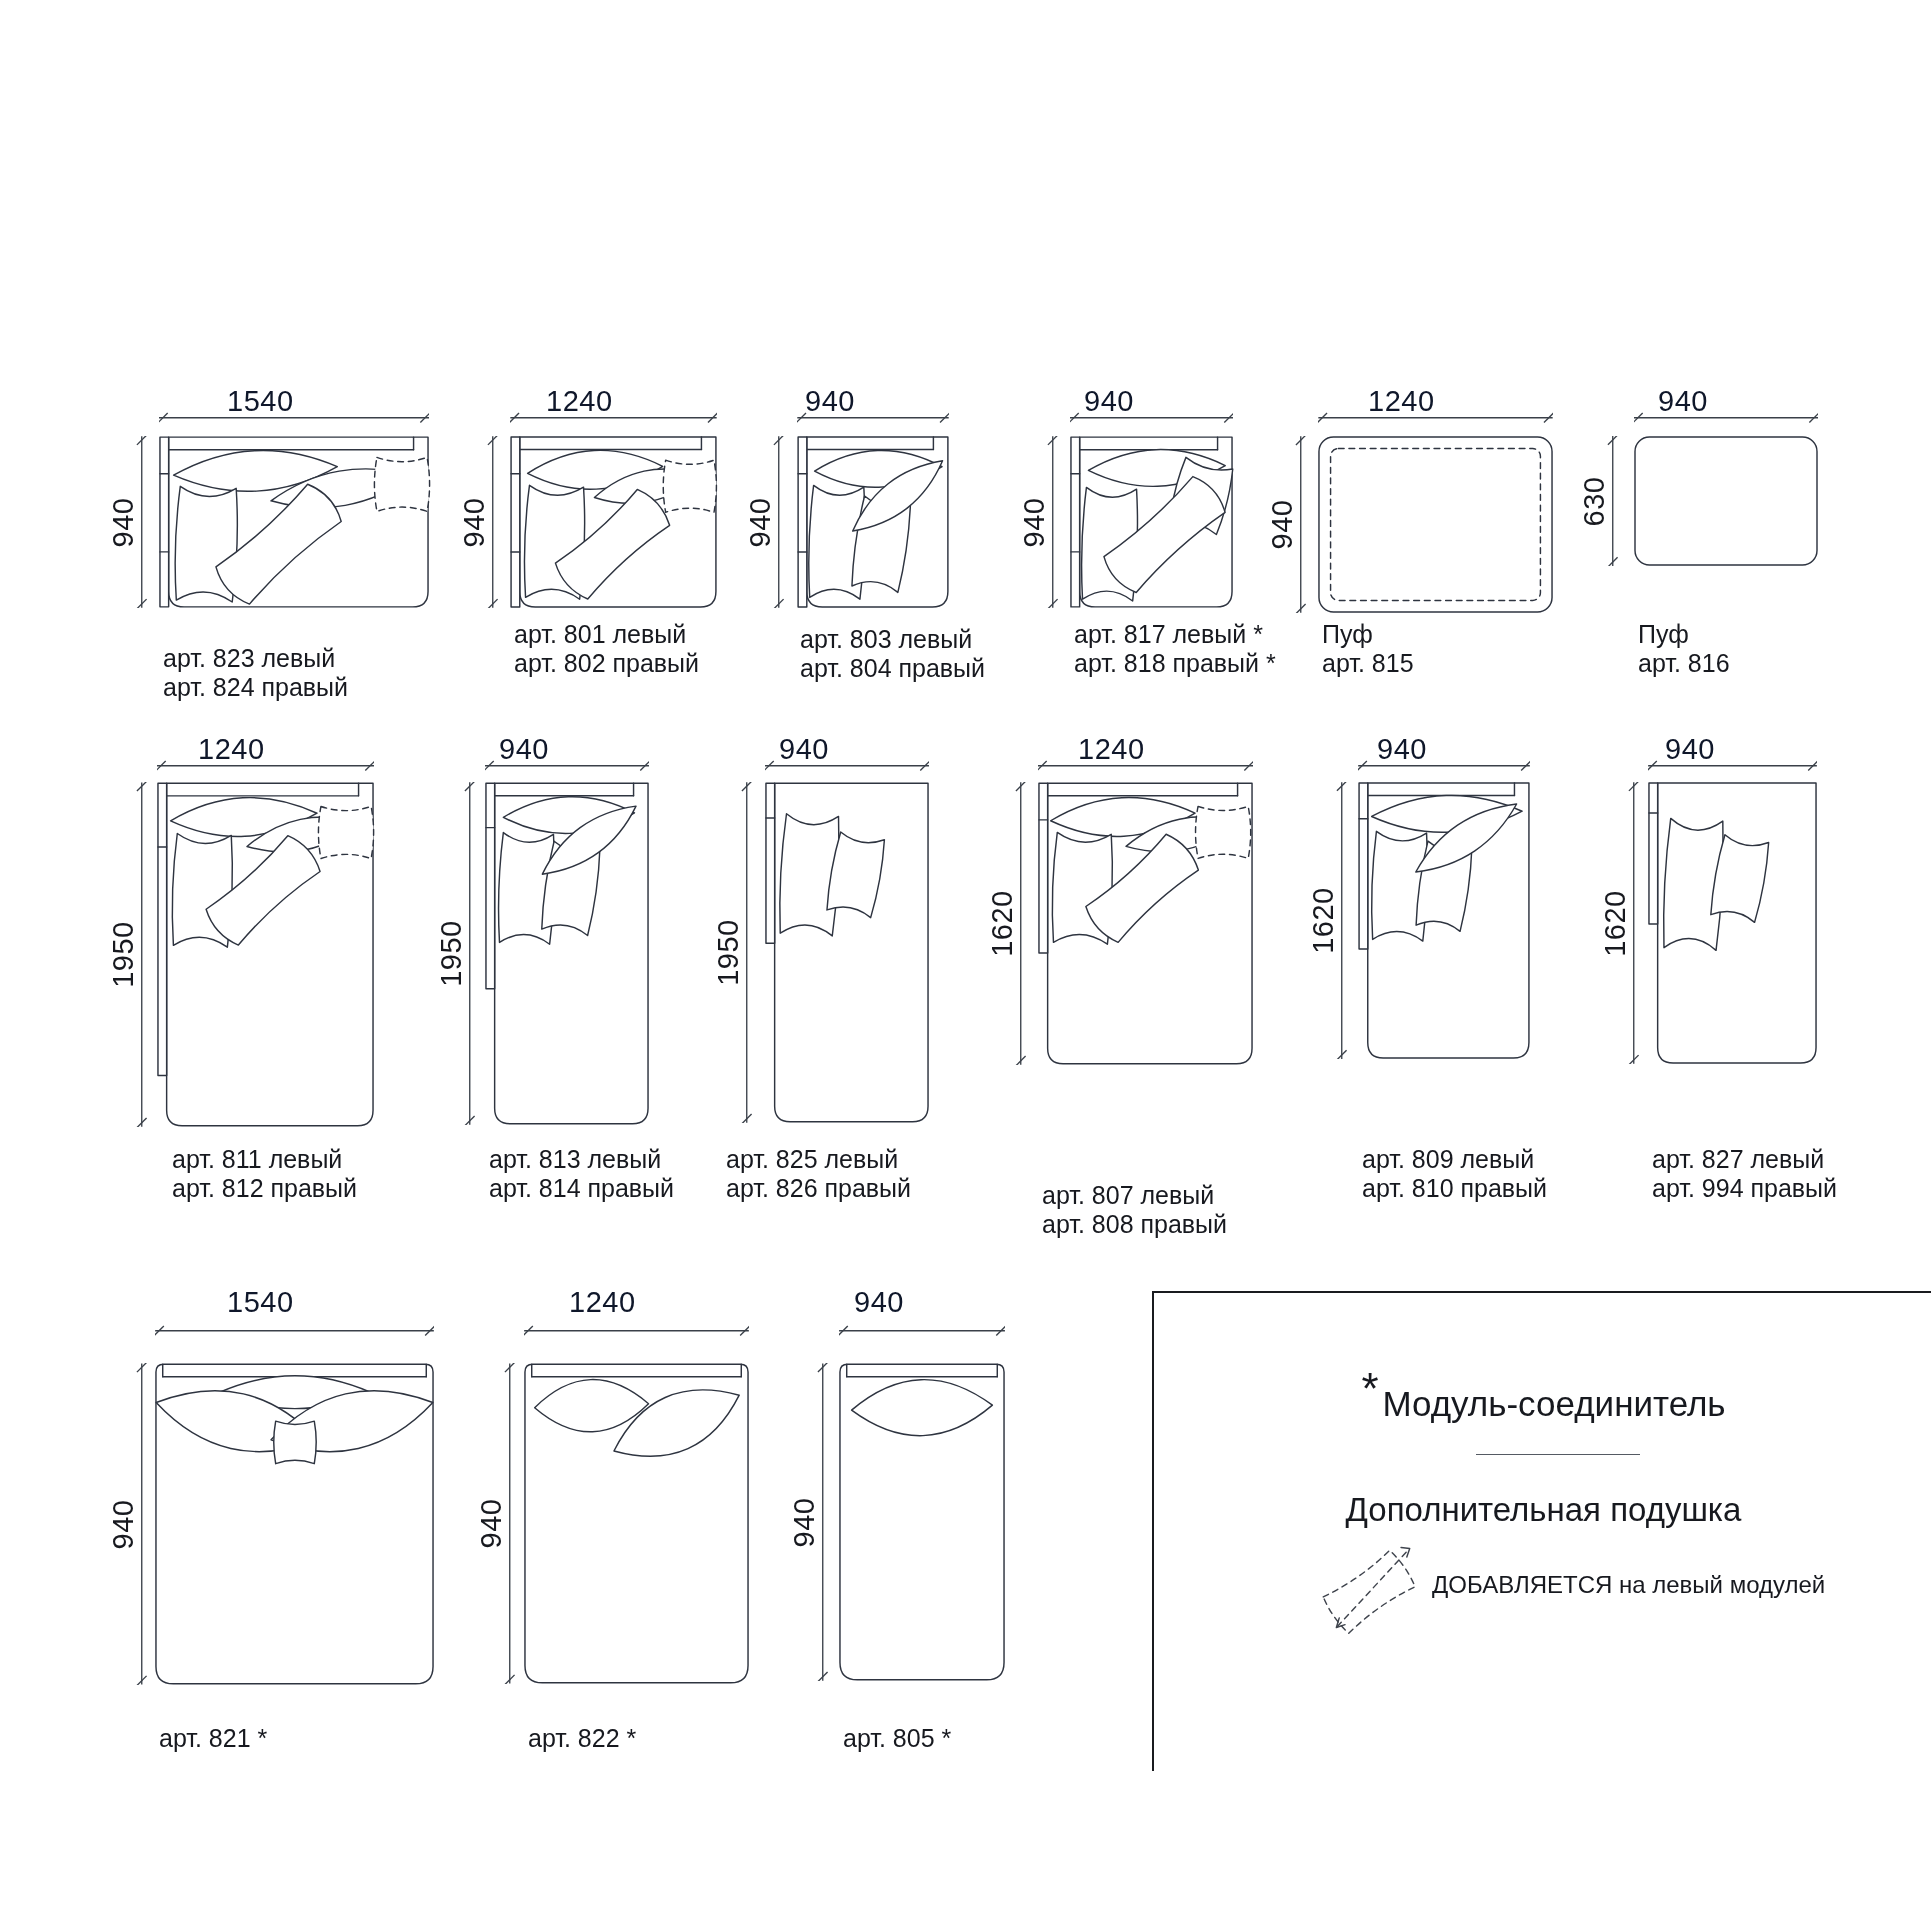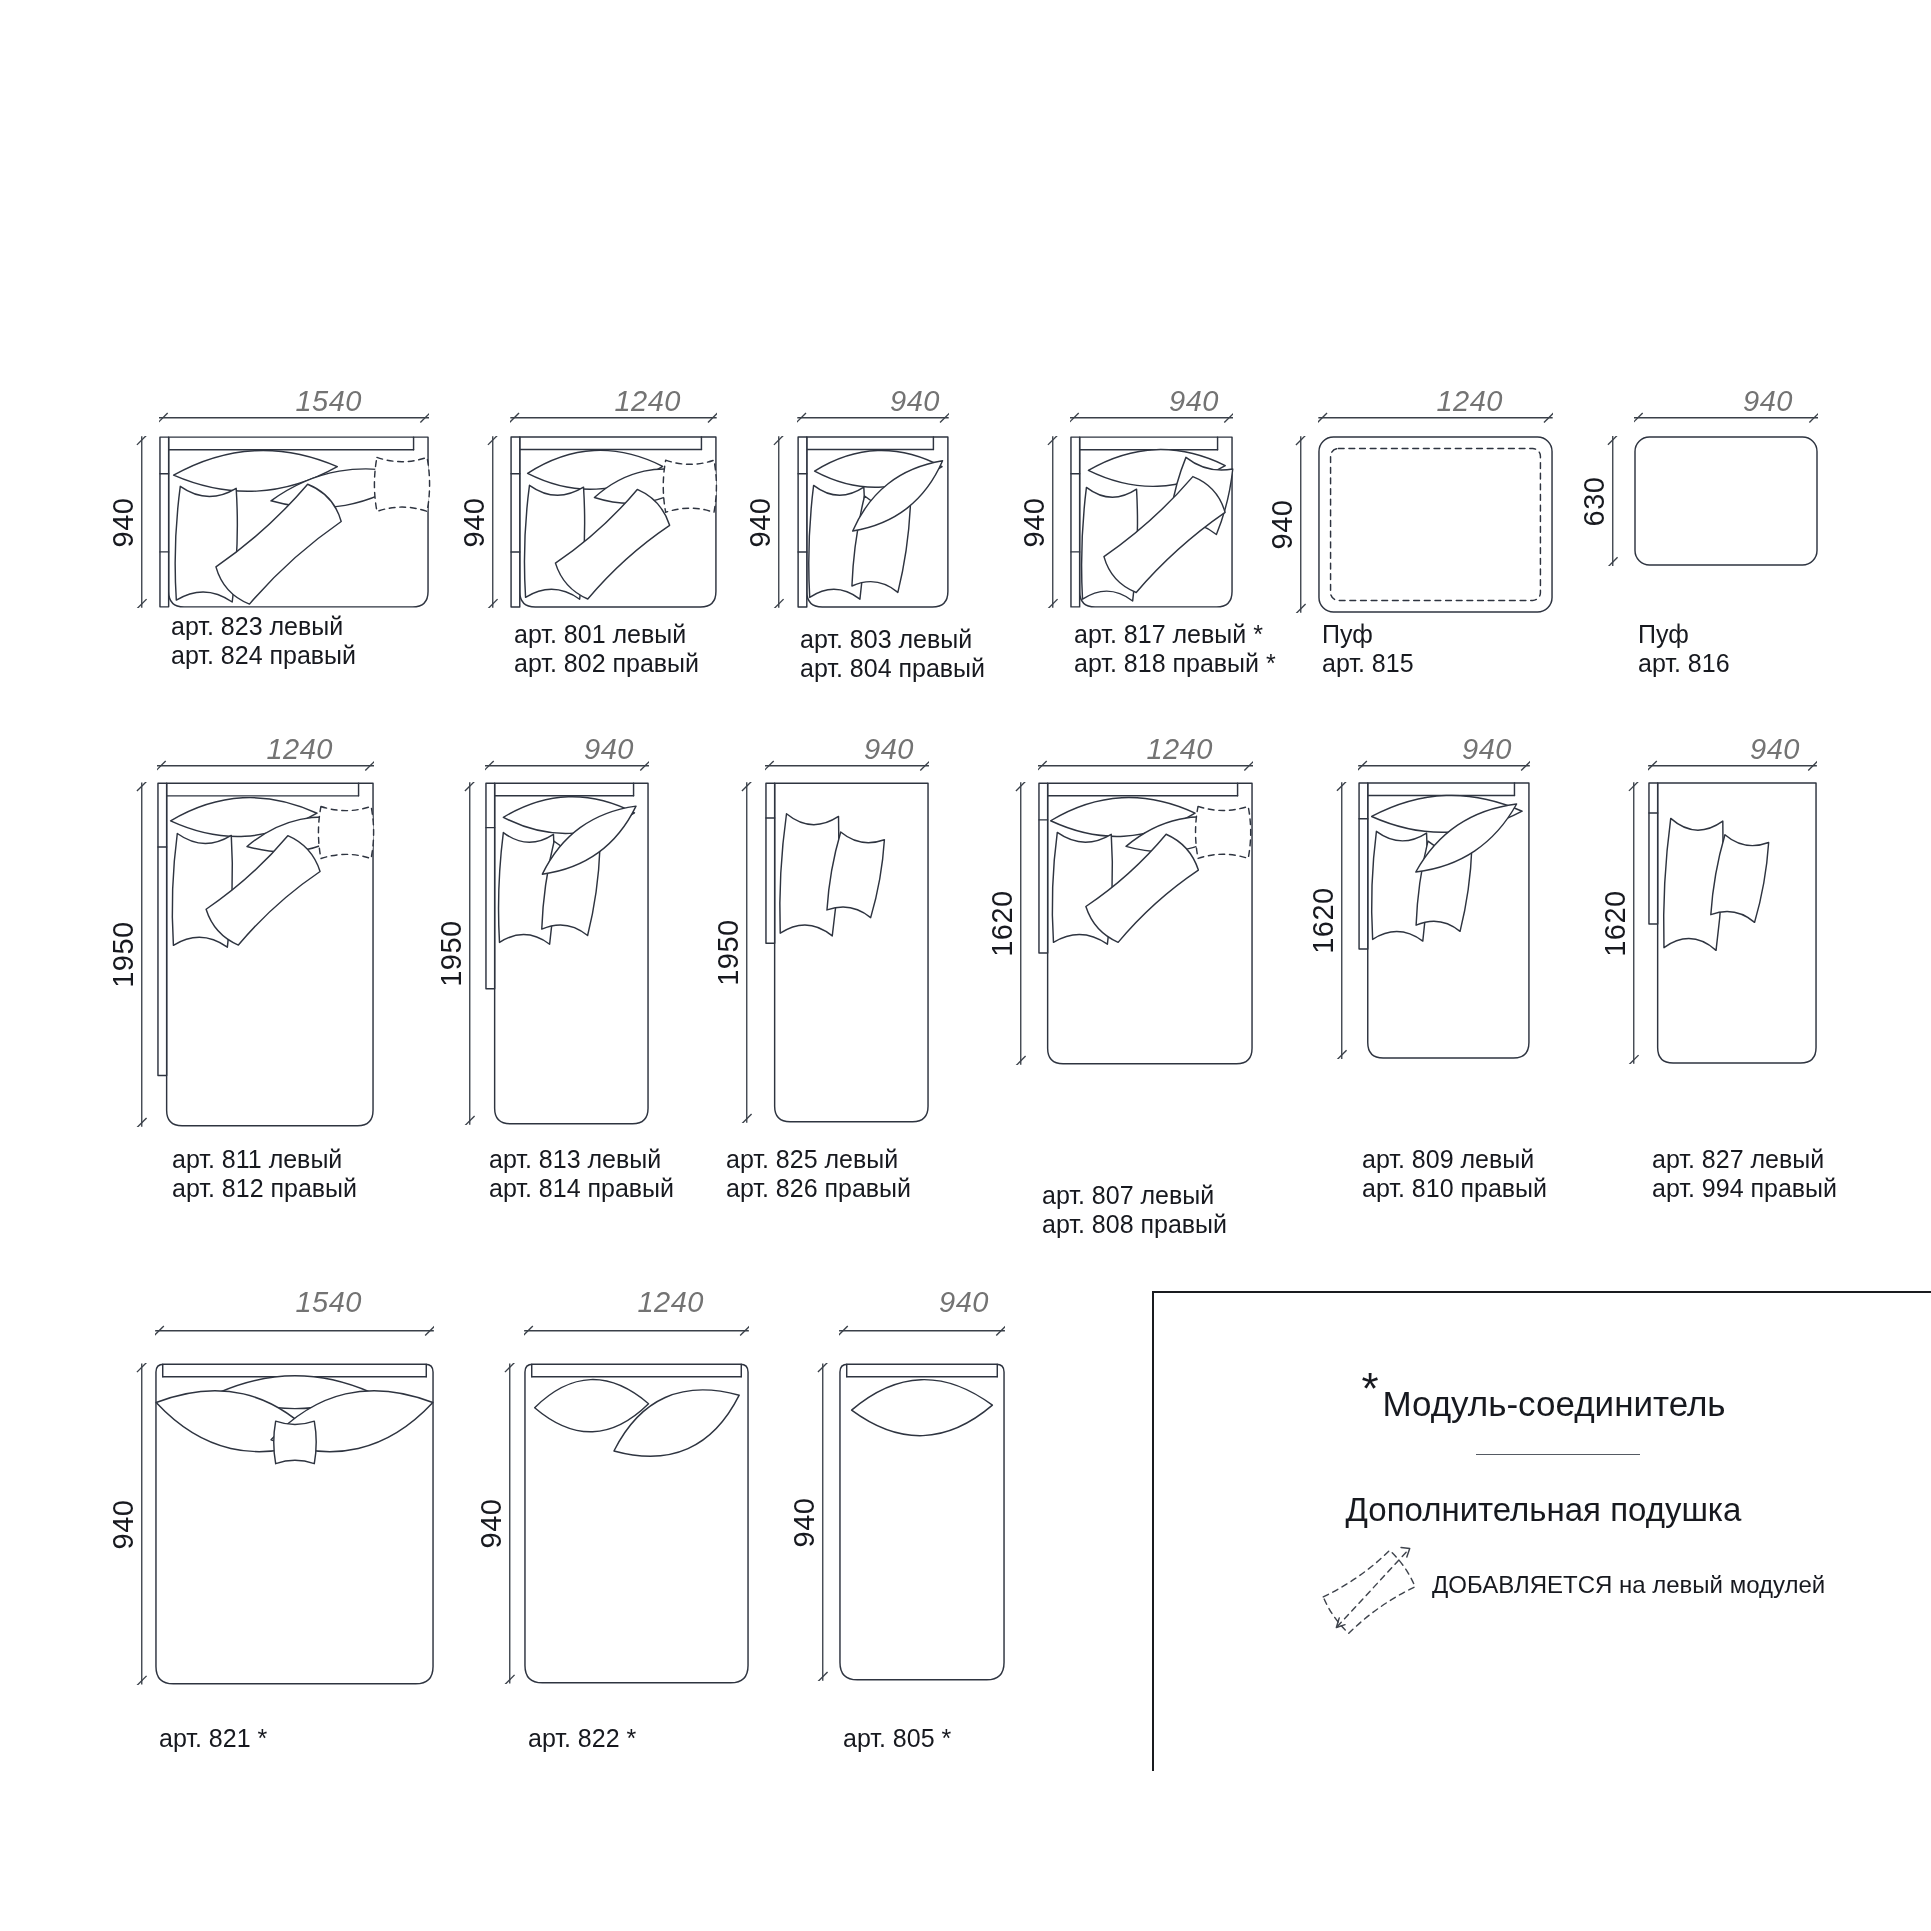--- a/index.html
+++ b/index.html
@@ -3,22 +3,22 @@
 <meta charset="utf-8">
 <style>
   html,body{margin:0;padding:0;background:#ffffff;}
   #canvas{
     position:relative;width:1931px;height:1931px;background:#ffffff;
     font-family:"Liberation Sans","DejaVu Sans",sans-serif;
     color:#17191f;overflow:hidden;
   }
   .abs{position:absolute;}
   .dlabel{
-    position:absolute;width:135px;text-align:right;
-    font-size:29px;line-height:33px;color:#737373;letter-spacing:0.5px;font-style:italic;
+    position:absolute;width:135px;text-align:left;
+    font-size:29px;line-height:33px;color:#0f172a;letter-spacing:0.5px;
   }
   .vlabel{
     position:absolute;width:87px;height:33px;text-align:center;
     font-size:29px;line-height:33px;color:#17191f;letter-spacing:0.5px;
     transform:rotate(-90deg);transform-origin:center center;
   }
   .caption{position:absolute;}
   .caption-line{font-size:25px;line-height:29px;color:#17191f;white-space:nowrap;}
   svg.dim line{stroke:#3a4049;stroke-width:1.4;}
   svg.drawing{overflow:visible;}
@@ -90,21 +90,21 @@
           <g transform="translate(49,112) rotate(2)">
             <path d="M -29 -59 Q 0 -40.120000000000005 29 -59 Q 34.8 0 29 59 Q 0 40.120000000000005 -29 59 Q -34.8 0 -29 -59 Z" class="solidfill"></path>
           </g>
           <g transform="translate(124,112) rotate(-42)">
             <path d="M -64 -26 Q 0 -17.68 64 -26 Q 76.8 0 64 26 Q 0 17.68 -64 26 Q -76.8 0 -64 -26 Z" class="solidfill"></path>
           </g>
           <g transform="translate(252,50) rotate(0)">
             <path d="M -26 -28 Q 0 -19.04 26 -28 Q 31.2 0 26 28 Q 0 19.04 -26 28 Q -31.2 0 -26 -28 Z" class="solidfill dashed"></path>
           </g>
         </svg>
-        <div class="caption" style="left: 163px; top: 612px; margin-left: 8px;">
+        <div class="caption" style="left: 163px; top: 644px;">
           <div class="caption-line">арт. 823 левый</div>
           <div class="caption-line">арт. 824 правый</div>
         </div>
       </div>
       <div class="abs" style="left: 0px; top: 0px;">
         <div class="dlabel" style="left: 546px; top: 385px;">1240</div>
         <svg width="207" height="13.5" class="dim" style="position: absolute; left: 510px; top: 411px;" viewBox="0 0 214 14">
           <line x1="0" y1="7" x2="214" y2="7"></line>
           <line x1="-1" y1="12" x2="9" y2="2"></line>
           <line x1="205" y1="12" x2="215" y2="2"></line>

